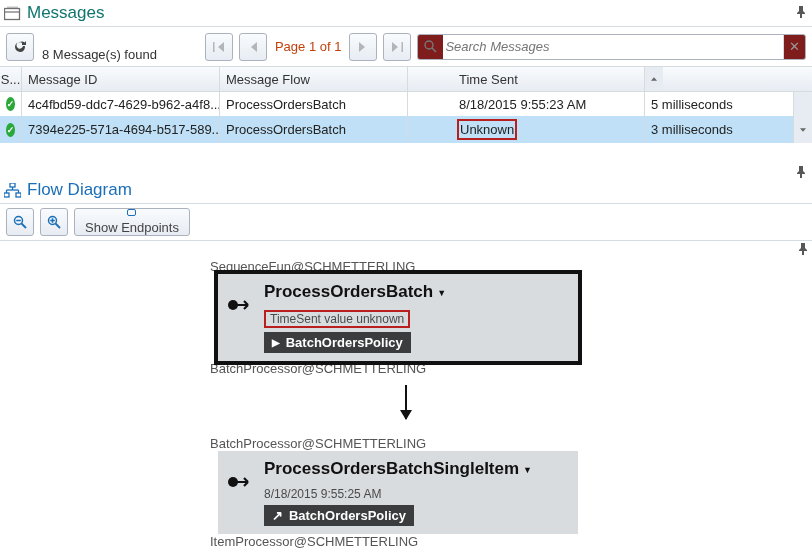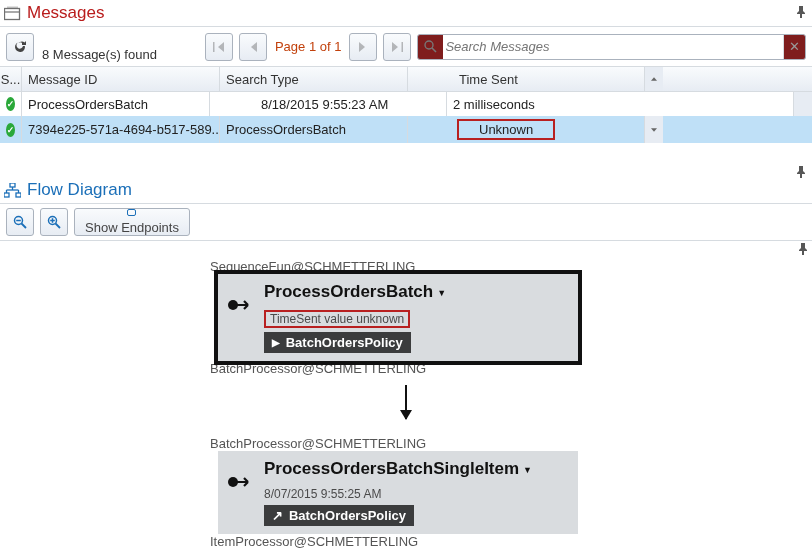--- a/index.html
+++ b/index.html
@@ -23,21 +23,21 @@
     color:#222;
     background:#fff;
     width:812px;
   }
   .panel-header{
     display:flex;align-items:center;
     padding:3px 6px 3px 4px;
     border-bottom:1px solid var(--border-light);
   }
   .panel-header .title{
-    font-size:17px;color:#b91c1c;font-weight:400;
+    font-size:17px;color:#0f766e;font-weight:400;
     display:flex;align-items:center;gap:6px;
   }
   .panel-header .spacer{flex:1;}
   .pin{color:#575757;font-size:11px;cursor:pointer;}
   
   .msg-toolbar,.flow-toolbar{
     display:flex;align-items:center;gap:6px;
     padding:4px 6px;
   }
   .btn{
@@ -84,21 +84,21 @@
   .grid-head .cell{color:#333;font-weight:400;}
   .col-status{width:22px;justify-content:center;}
   .col-id{width:198px;}
   .col-type{width:188px;}
   .col-time{width:192px;margin-left:45px;}
   .col-proc{flex:1;}
   .col-scroll{width:18px;border-right:none;justify-content:center;color:#666;background:var(--header-grad-bottom);}
   .grid-row{background:#fff;}
   .grid-row.sel{background:var(--row-sel);}
   .status-ok{width:14px;height:14px;border-radius:50%;background:#2aa839;display:flex;align-items:center;justify-content:center;color:#fff;font-size:9px;font-weight:bold;}
-  .redbox{border:2px solid var(--highlight);padding:1px 20px;margin:-1px -2px;}
+  .redbox{border:2px solid var(--highlight);padding:1px 1px;margin:-1px -2px;}
   
   .flow-title{
     font-size:17px;color:var(--link);font-weight:400;
     display:flex;align-items:center;gap:6px;margin-top:34px;
   }
   .flow-area{
     position:relative;height:350px;
     border-top:1px solid var(--border-light);
     overflow:hidden;
   }
@@ -211,48 +211,50 @@
     </span>
     <input type="text" value="" placeholder="Search Messages" style="">
     <span class="clear">✕</span>
   </div>
 </div>
 
 <div class="grid">
   <div class="grid-head">
     <div class="cell col-status">S...</div>
     <div class="cell col-id">Message ID</div>
-    <div class="cell col-type">Search Type</div>
+    <div class="cell col-type">Message Flow</div>
     <div class="cell col-time">Time Sent</div>
     <div class="cell col-scroll">
       <svg width="10" height="6" viewBox="0 0 10 6">
           <path d="M0 6l5-6 5 6z" fill="#666"></path>
         </svg>
     </div>
   </div>
 
   <div class="grid-row">
     <div class="cell col-status">
       <span class="status-ok">✓</span>
     </div>
+    <div class="cell col-id">4c4fbd59-ddc7-4629-b962-a4f8...</div>
     <div class="cell col-type">ProcessOrdersBatch</div>
     <div class="cell col-time">8/18/2015 9:55:23 AM</div>
-    <div class="cell col-proc">2 milliseconds</div>
+    <div class="cell col-proc">5 milliseconds</div>
     <div class="cell col-scroll"></div>
   </div>
 
   <div class="grid-row sel">
     <div class="cell col-status">
       <span class="status-ok">✓</span>
     </div>
     <div class="cell col-id">7394e225-571a-4694-b517-589...</div>
     <div class="cell col-type">ProcessOrdersBatch</div>
     <div class="cell col-time">
       <span class="redbox">Unknown</span>
     </div>
+    <div class="cell col-proc">3 milliseconds</div>
     <div class="cell col-scroll">
       <svg width="10" height="6" viewBox="0 0 10 6">
           <path d="M0 0l5 6 5-6z" fill="#666"></path>
         </svg>
     </div>
   </div>
 </div>
 
 <div class="panel-header">
   <div class="flow-title">
@@ -346,21 +348,21 @@
           <span class="dot"></span>
           <svg class="arr" width="18" height="10" viewBox="0 0 18 10">
               <path d="M0 5h12M12 5l-4-4M12 5l-4 4" stroke="#111" stroke-width="2.2" fill="none"></path>
             </svg>
         </div>
         <div class="node-content">
           <div class="node-title">
             <span>ProcessOrdersBatchSingleItem</span>
               <span class="tri">▼</span>
           </div>
-          <div class="node-sub">8/07/2015 9:55:25 AM</div>
+          <div class="node-sub">8/18/2015 9:55:25 AM</div>
           <div class="policy-pill">
             <span class="uparrow">↗</span>
             <span>BatchOrdersPolicy</span>
           </div>
         </div>
       </div>
       <div class="endpoint-label endpoint-below">ItemProcessor@SCHMETTERLING</div>
     </div>
   </div>
 

